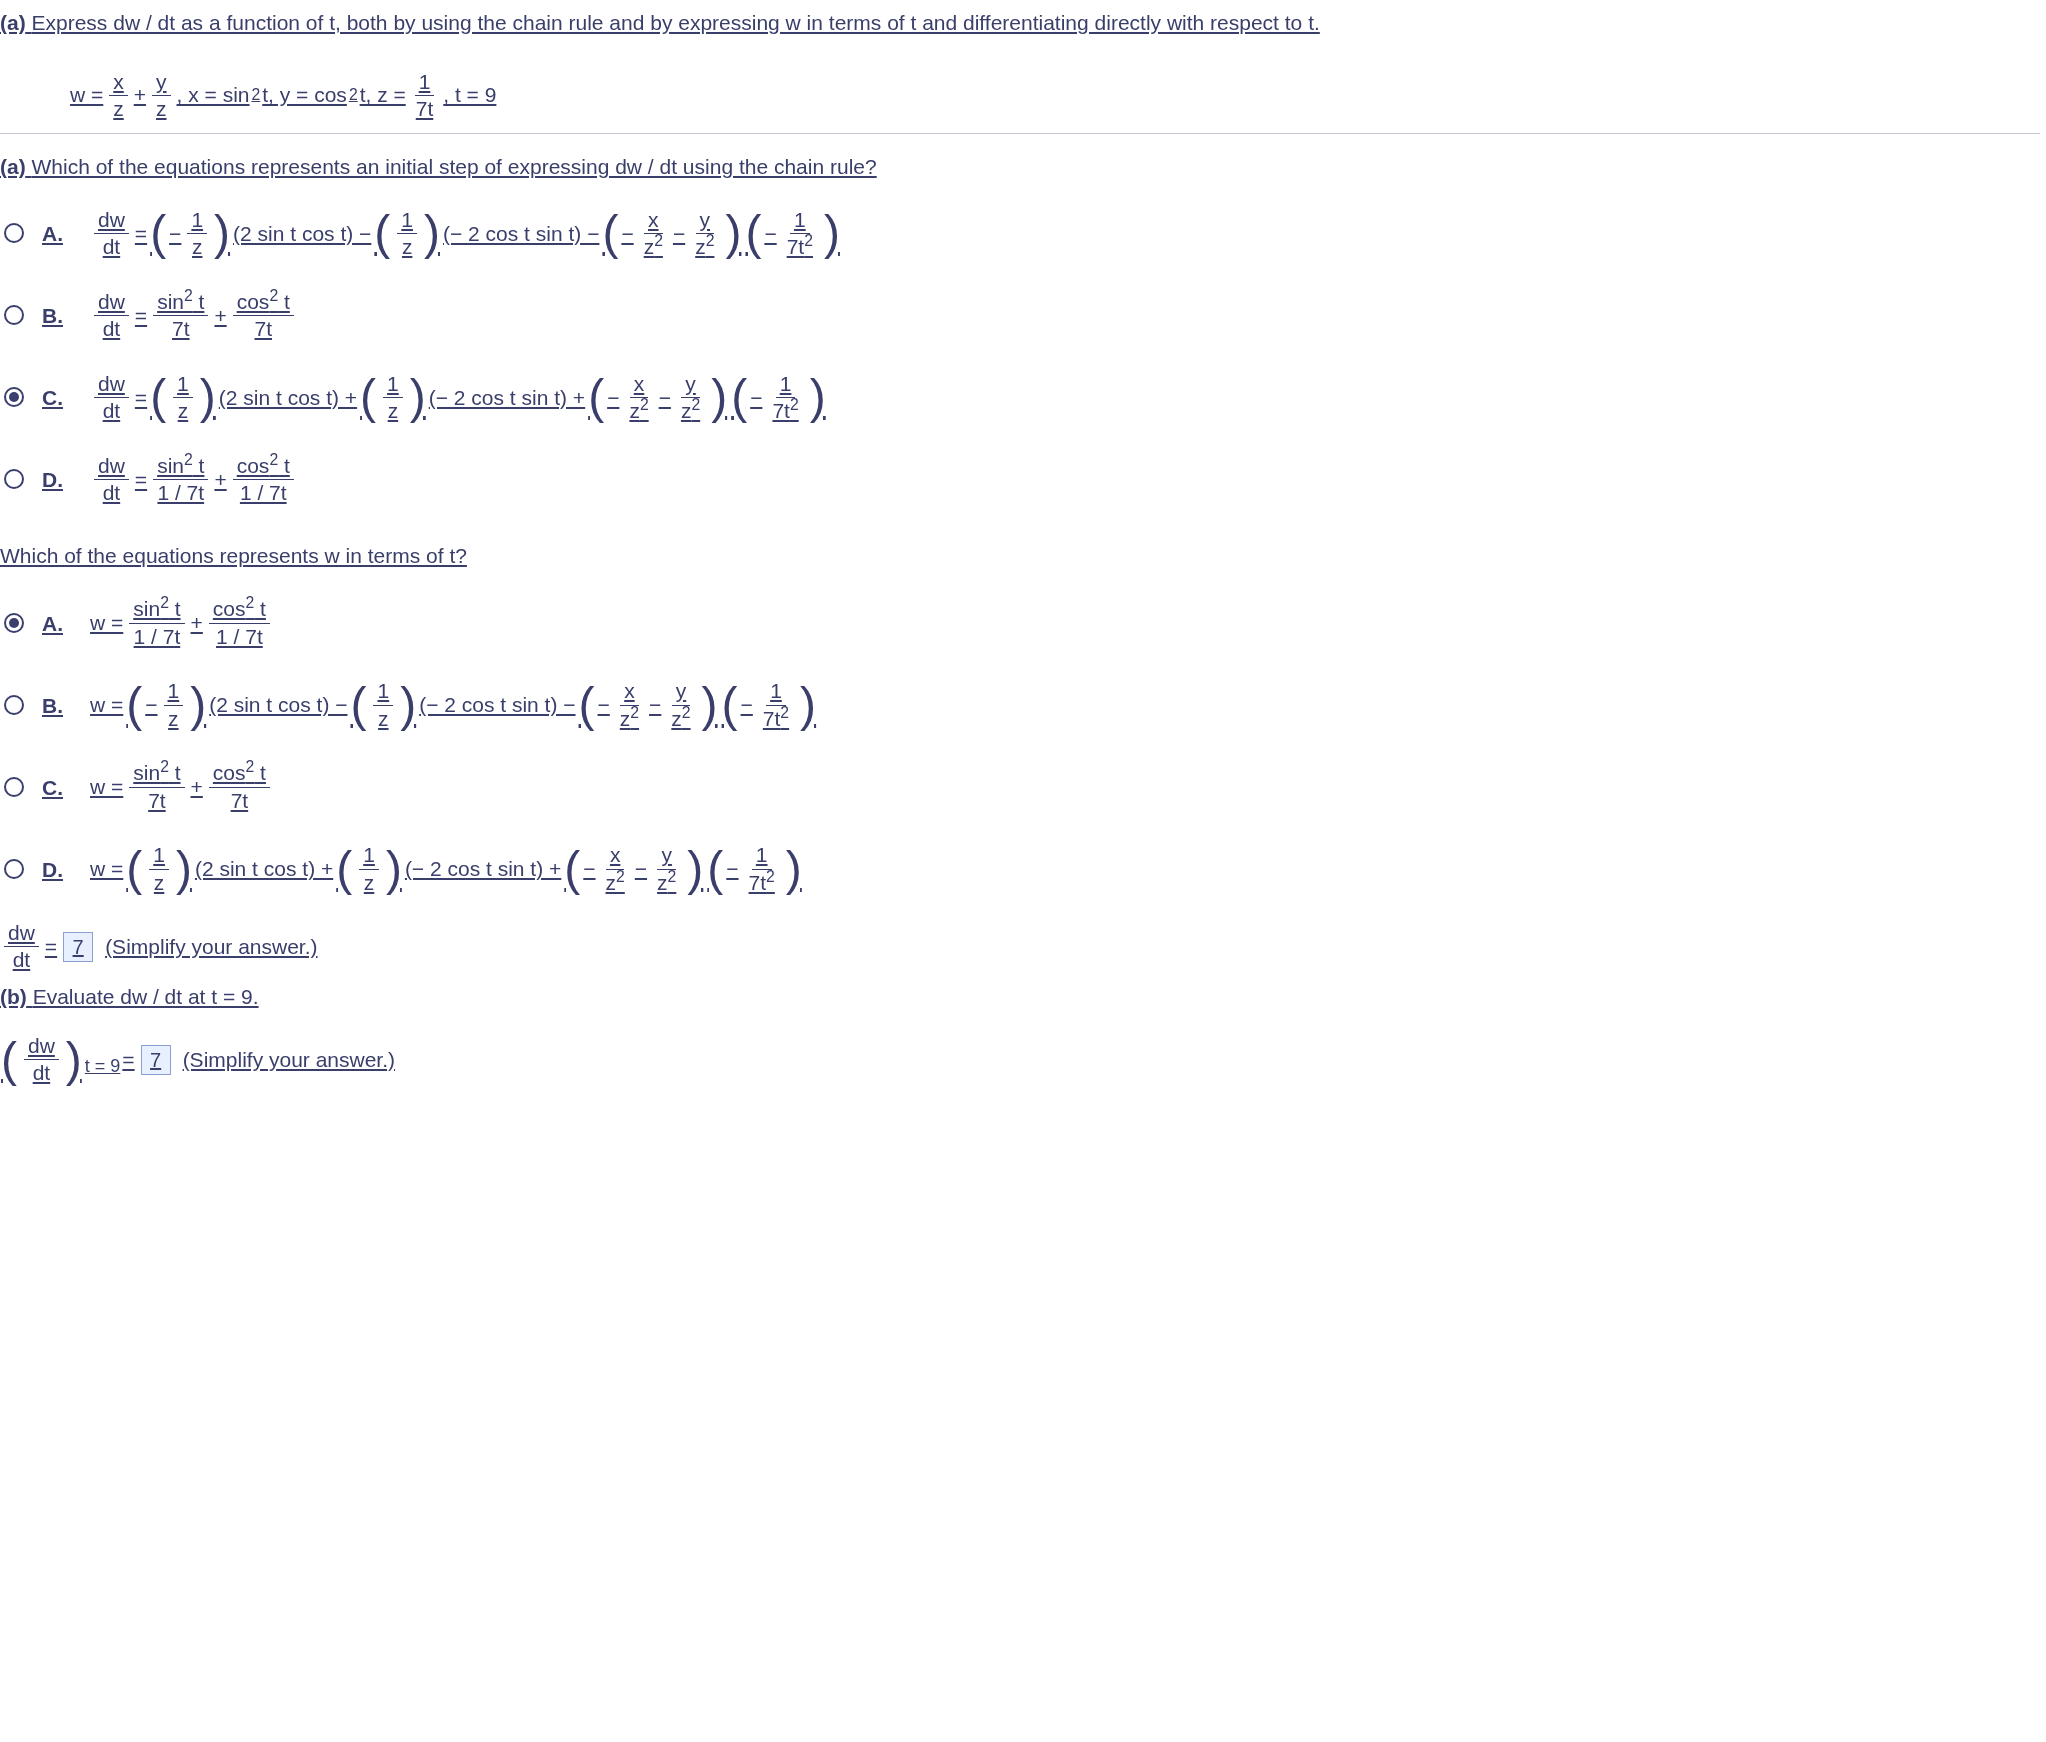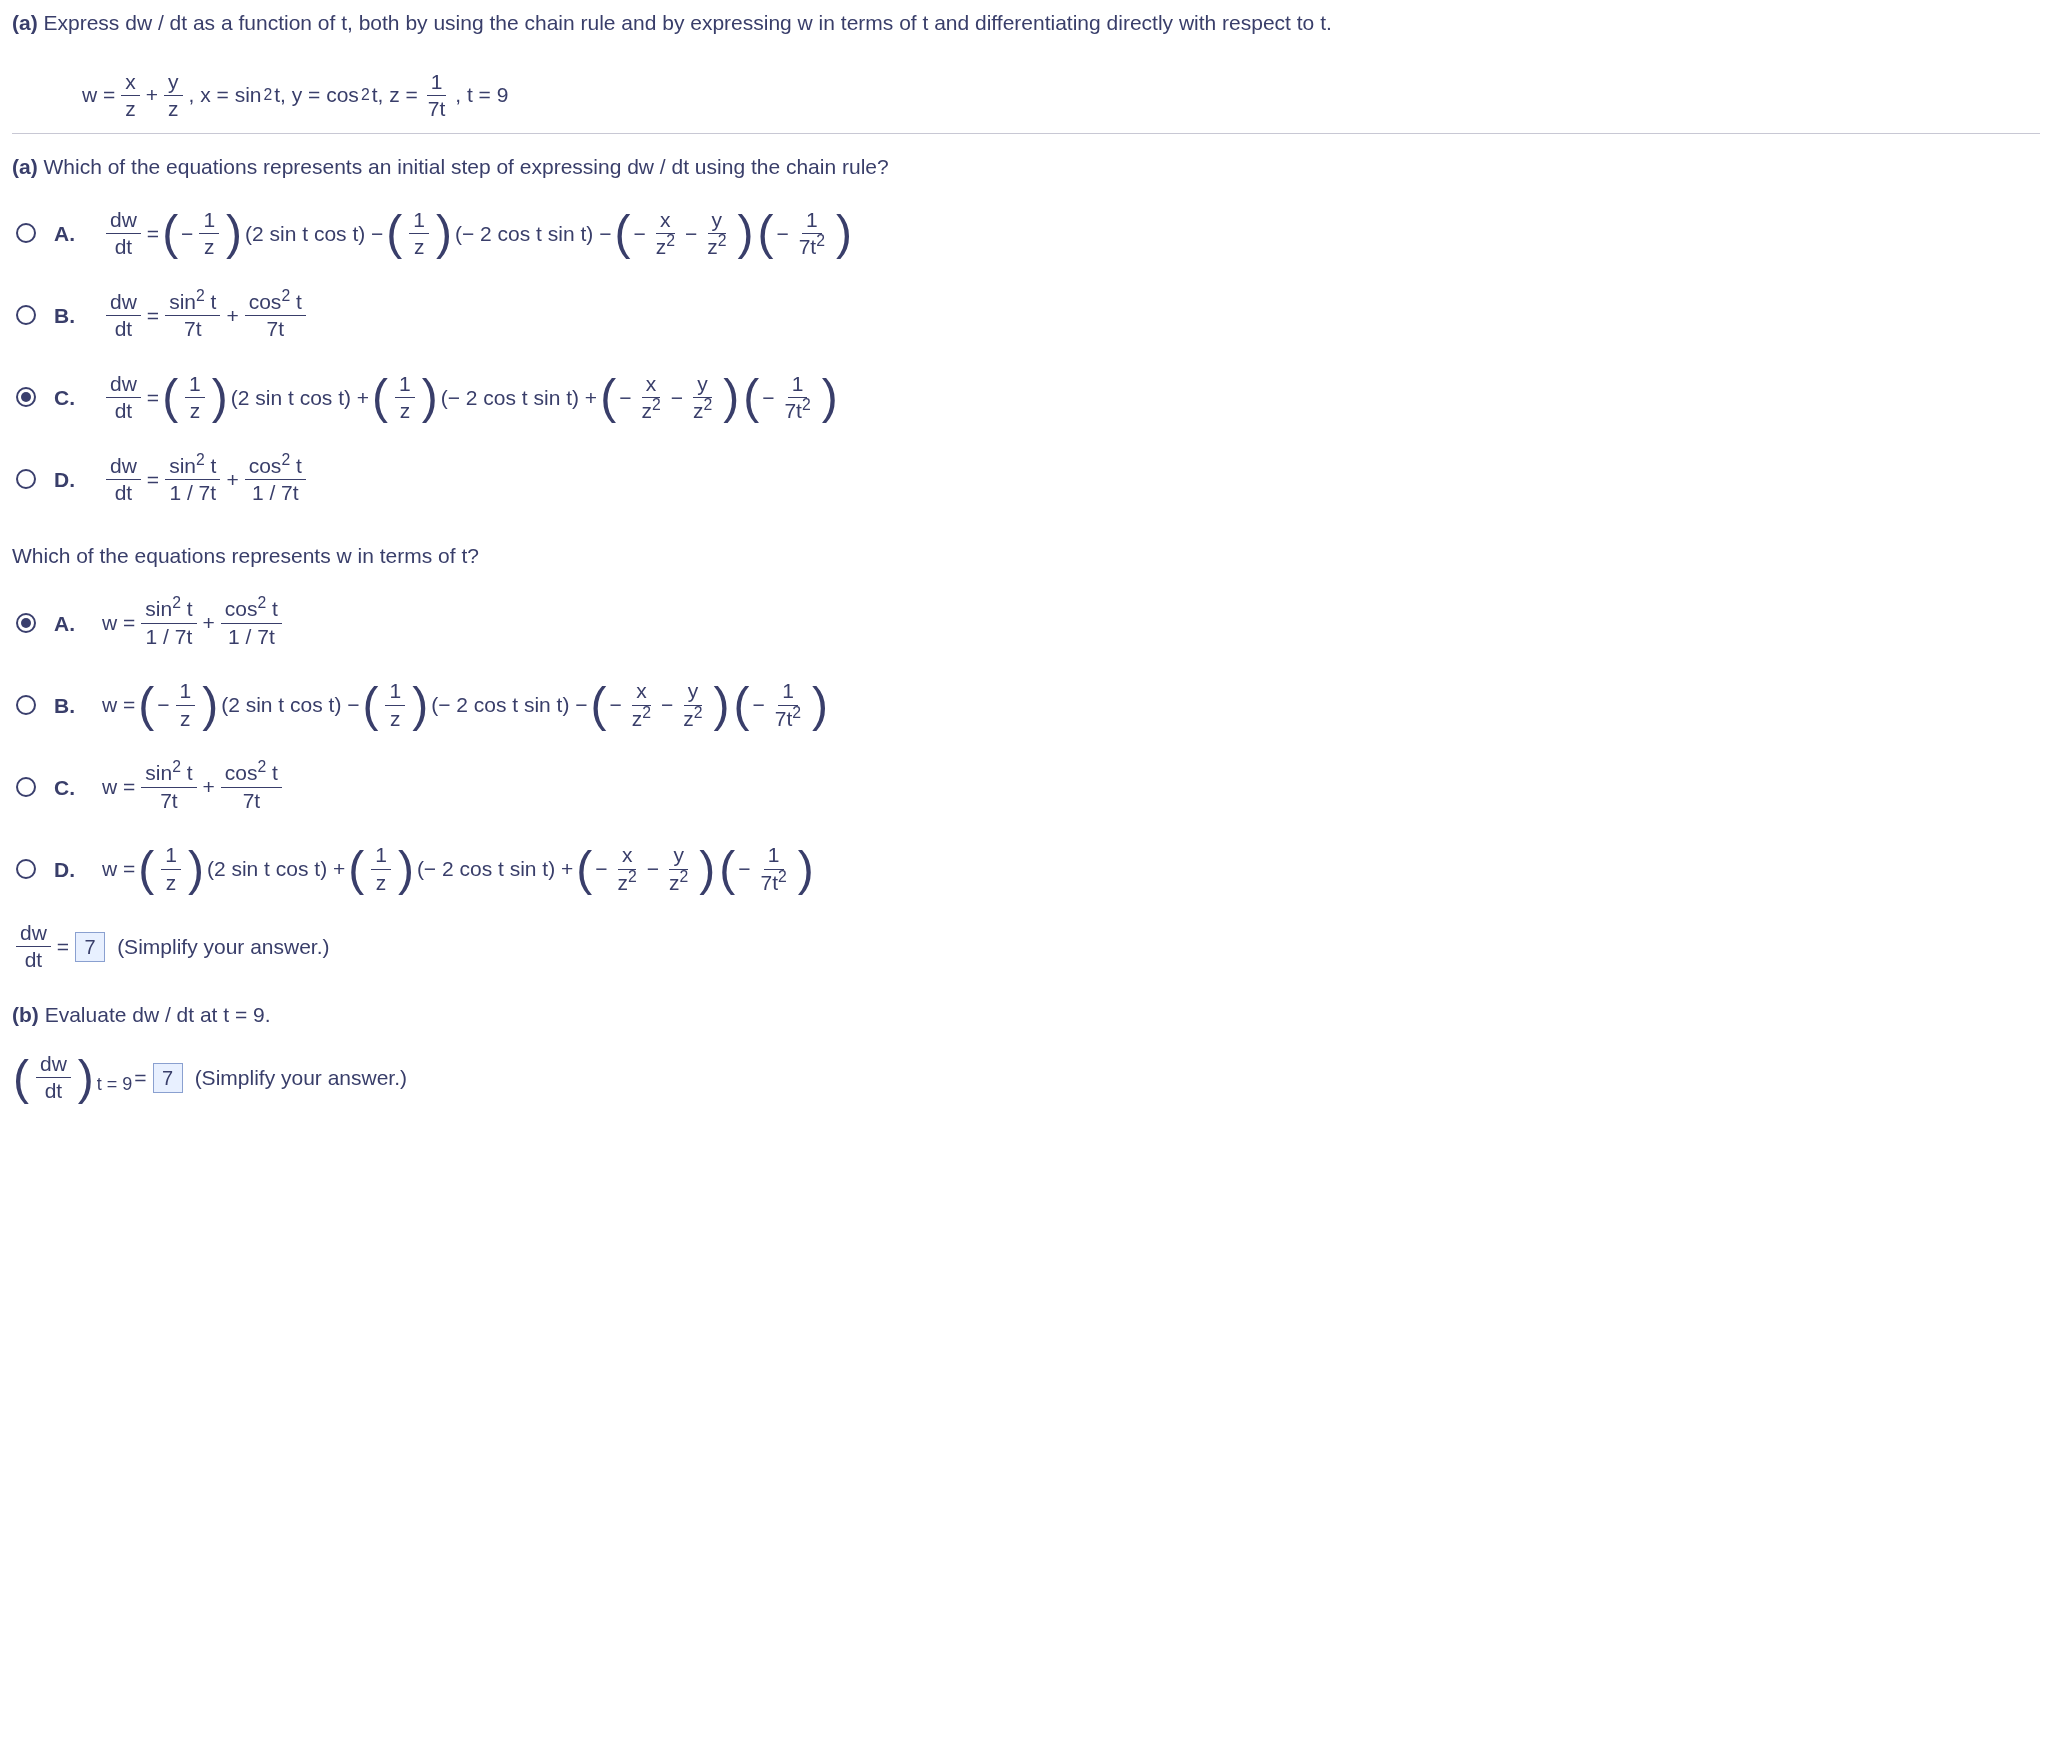--- a/index.html
+++ b/index.html
@@ -5,21 +5,21 @@
   * { box-sizing: border-box; }
   body {
     font-family: Arial, Helvetica, sans-serif;
     font-size: 21px;
     color: #393e6a;
     margin: 0;
     padding: 0;
     background: #fff;
     line-height: 1.6;
   }
-  .content { padding: 0 6px 40px 12px; }
+  .content { padding: 0 6px 40px 0; text-decoration: underline; }
   .line { margin: 6px 0; }
   .bold { font-weight: bold; }
   hr.sep { border: none; border-top: 1px solid #c8c8d4; margin: 12px 0 16px 0; }
   .indent { margin-left: 70px; }
   .choice-row {
     display: flex;
     align-items: center;
     gap: 18px;
     margin: 18px 0 6px 0;
     min-height: 64px;
@@ -371,21 +371,21 @@
   <div class="line math" style="margin-top:20px;">
     <span class="frac">
         <span class="num">dw</span>
         <span class="den">dt</span>
       </span>
     <span> = </span>
     <span class="input-box">7</span>
     <span style="margin-left:6px;">(Simplify your answer.)</span>
   </div>
 
-  <div class="line" style="margin-top:26px;">
+  <div class="line" style="margin-top:8px;">
     <span class="bold">(b)</span>
     <span>Evaluate dw / dt at t = 9.</span>
   </div>
 
   <div class="line math" style="margin-top:20px;">
     <span class="lparen">(</span>
     <span class="frac">
         <span class="num">dw</span>
         <span class="den">dt</span>
       </span>

